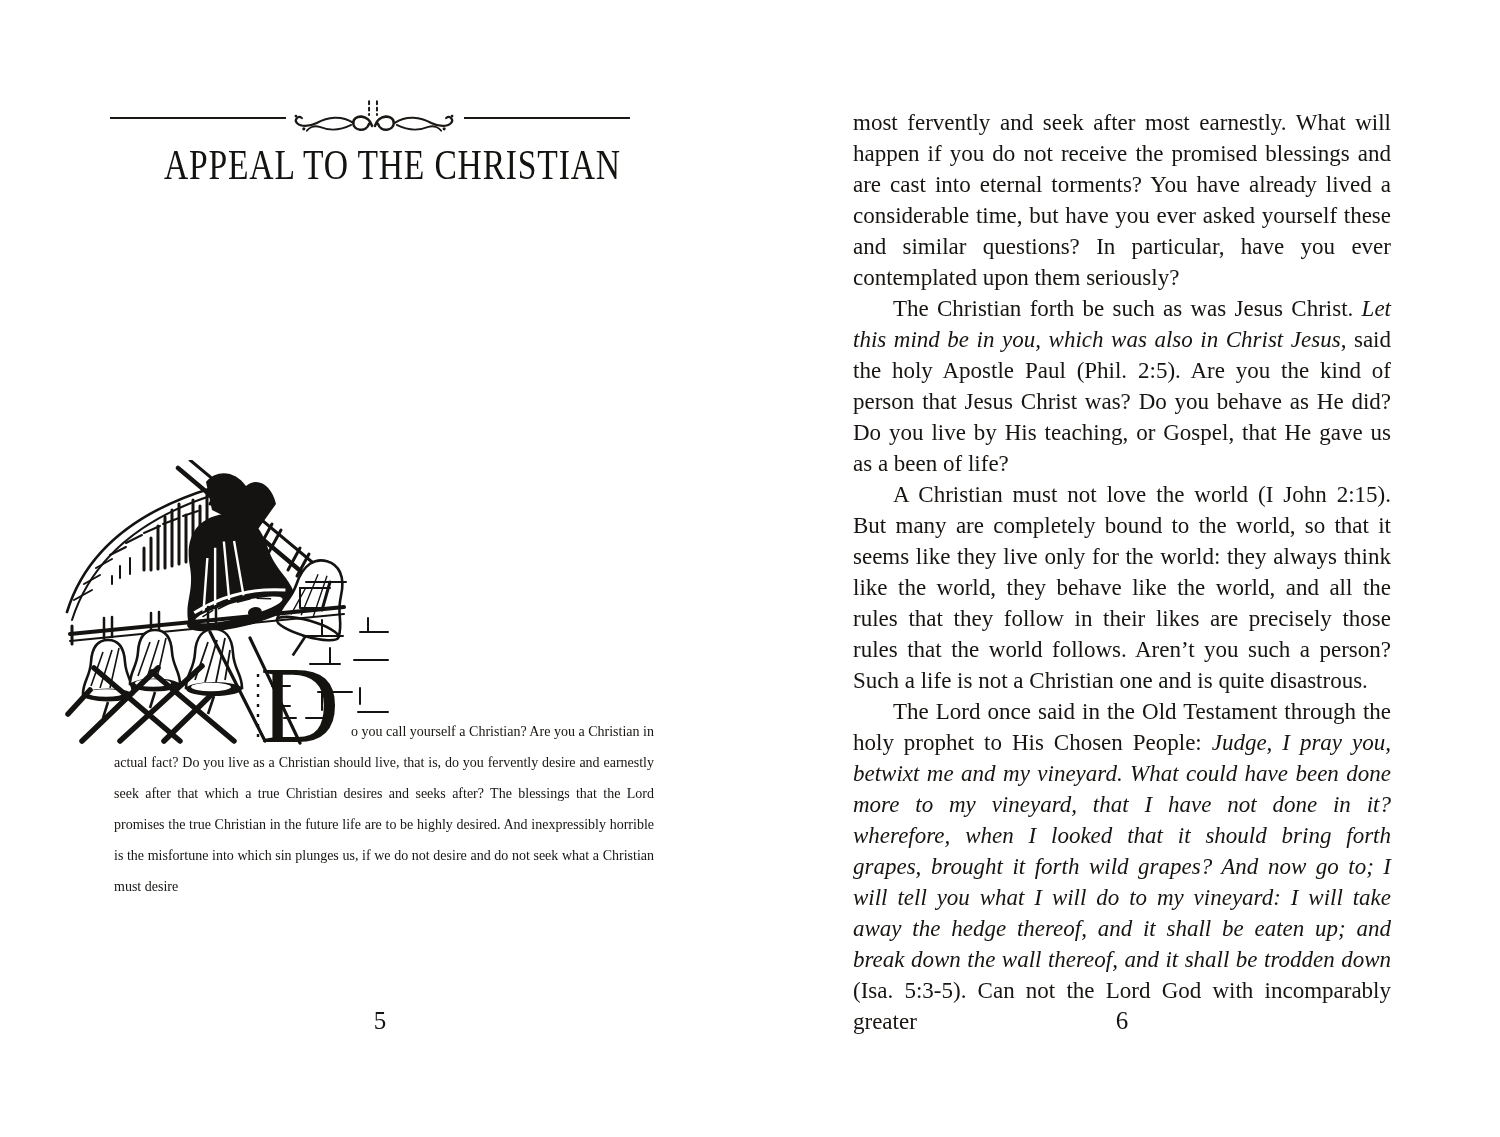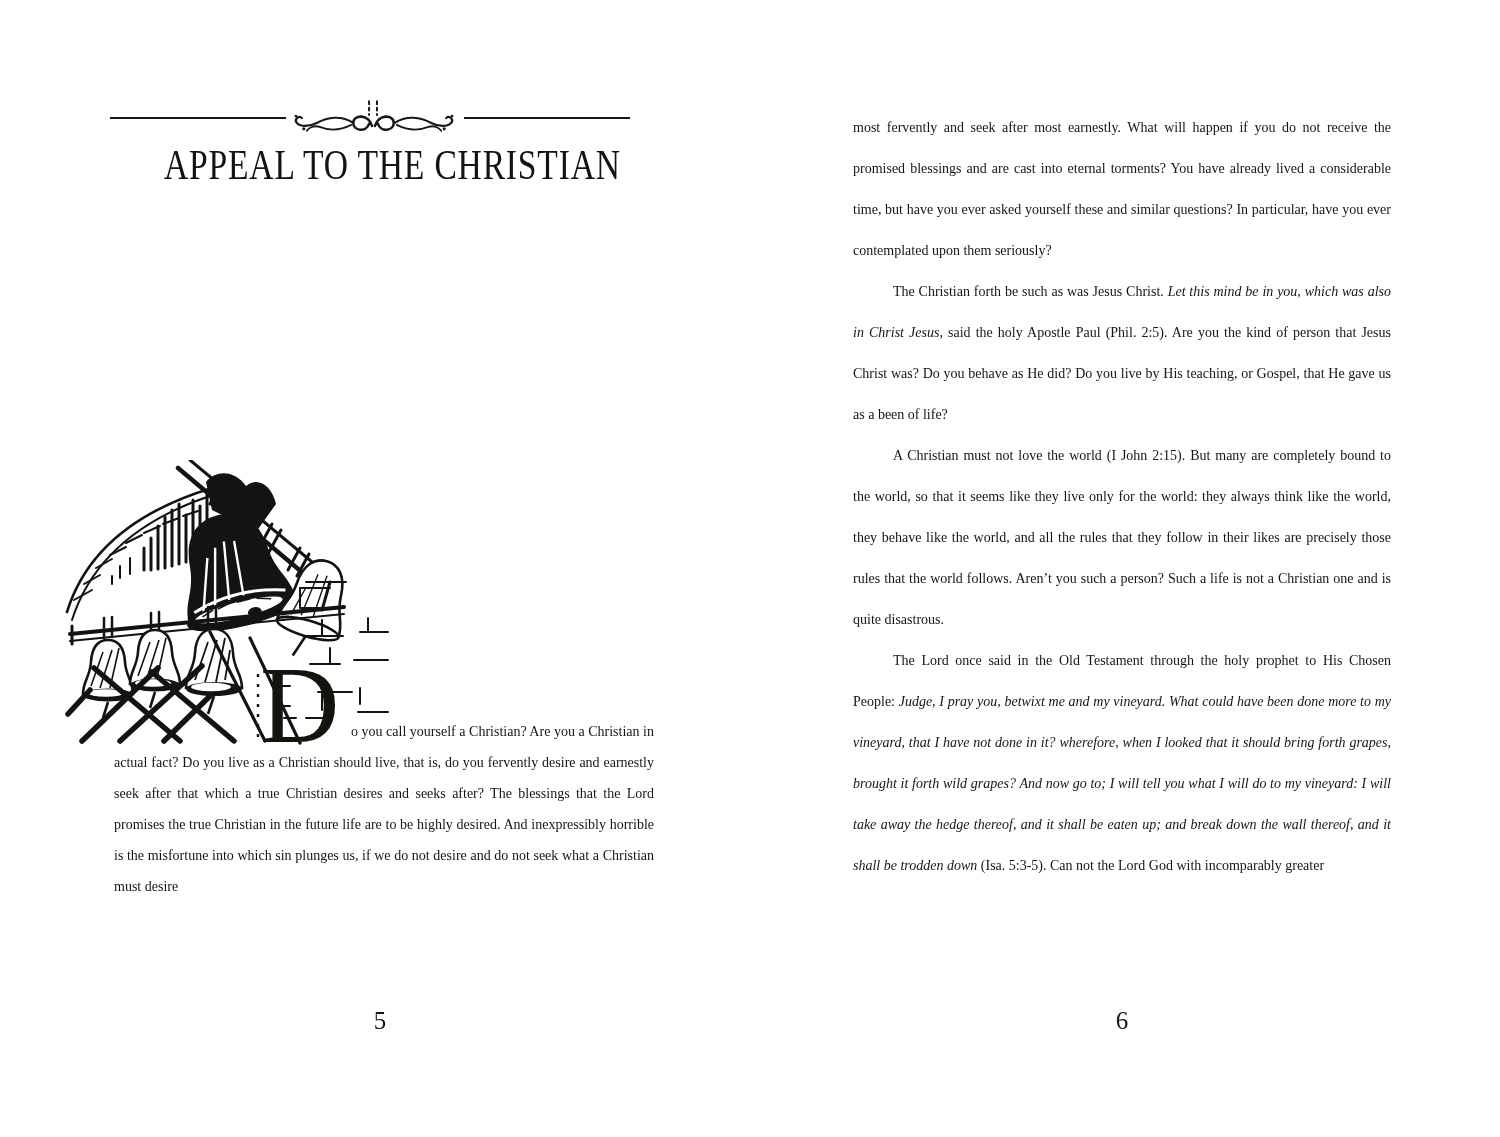--- a/index.html
+++ b/index.html
@@ -26,21 +26,21 @@
   .bells { position:absolute; left:-50px; top:460px; width:332px; height:285px; }
 
   .dropcap { position:absolute; left:150px; top:650px; font-size:110px; line-height:110px;
              letter-spacing:0; color:#151310; z-index:3; }
 
   .body-left { position:absolute; top:716px; left:4px; width:540px;
                font-size:14px; line-height:31px; text-align:justify; text-indent:237px;
                color:#171411; }
 
   .body-right { position:absolute; top:107px; left:0; width:538px; color:#171411; }
-  .body-right p { font-size:14px; line-height:41px; text-align:justify; }
+  .body-right p { font-size:23px; line-height:31px; text-align:justify; }
   .body-right p.indent { text-indent:40px; }
   .body-right em { font-style:italic; }
 
   .folio { position:absolute; top:1007px; left:0; width:100%; text-align:center;
            font-size:25px; color:#161310; }
 </style>
 </head>
 <body>
 
 <div class="spread">

